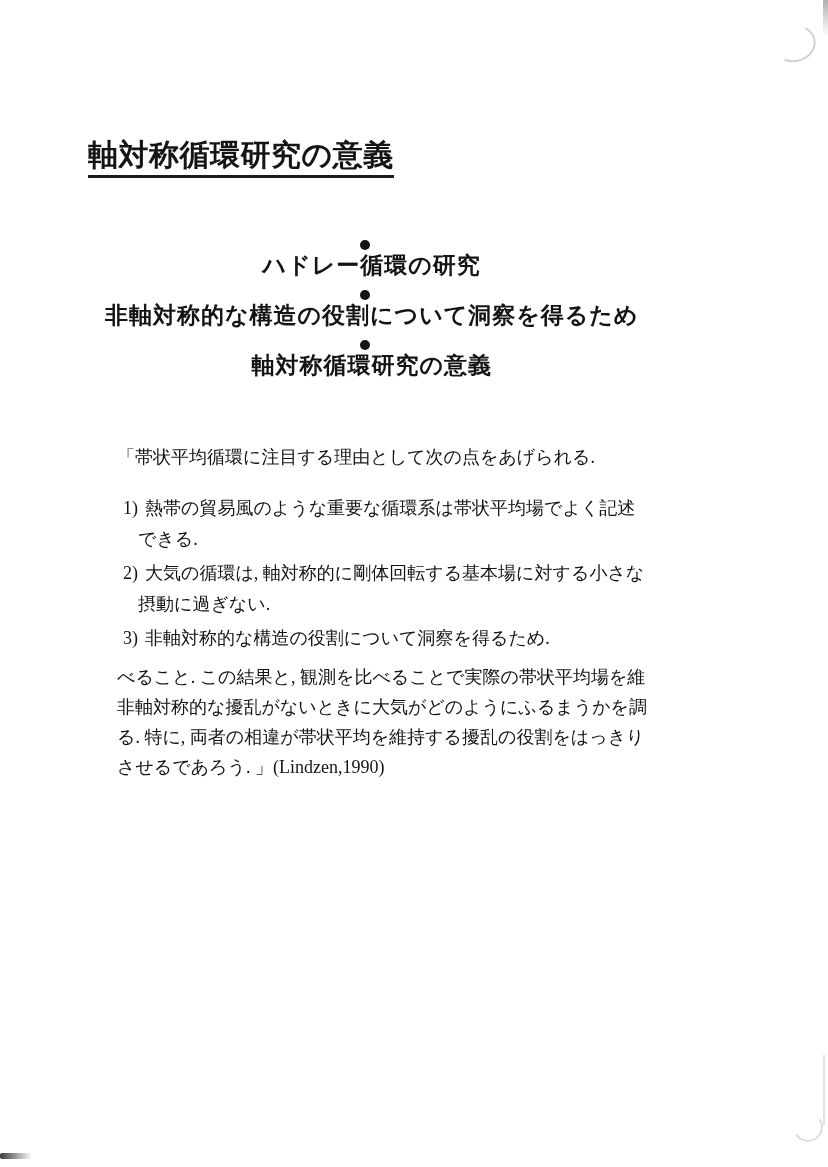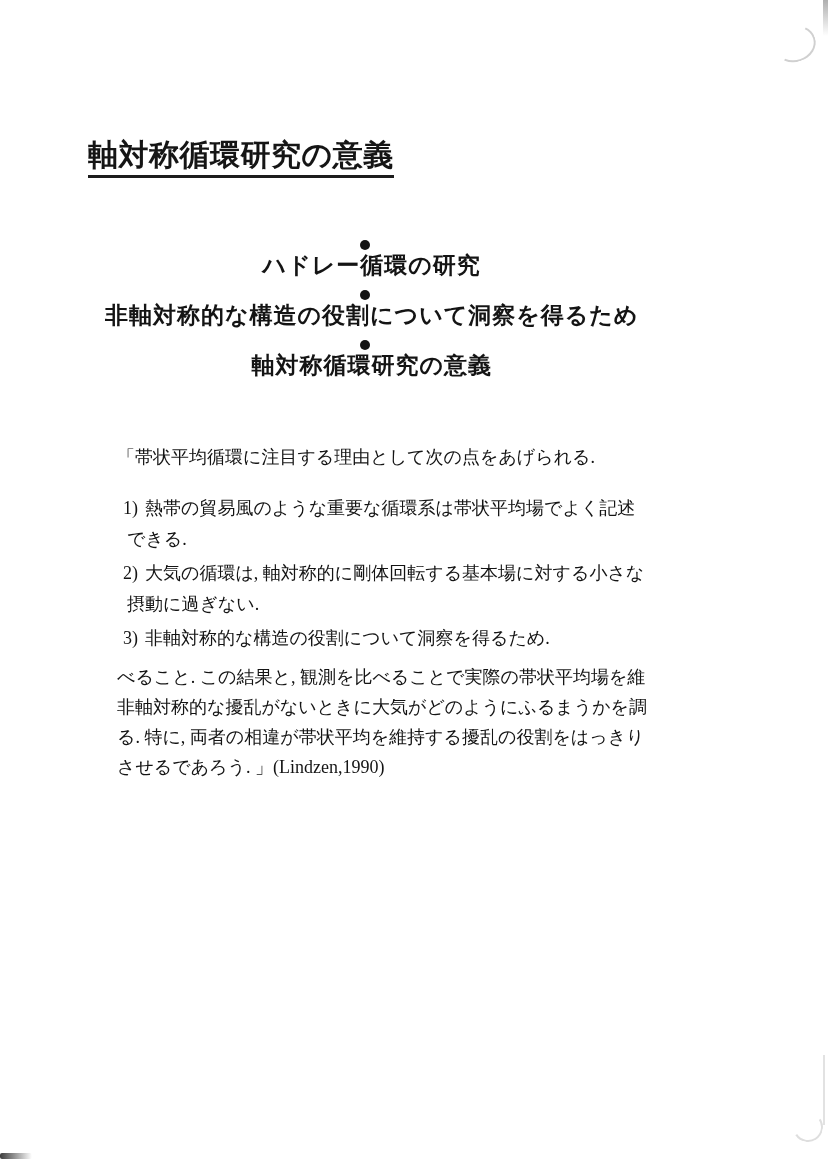--- a/index.html
+++ b/index.html
@@ -67,21 +67,21 @@
     color: #141414;
   }
   .qline {
     line-height: 31px;
     white-space: nowrap;
   }
   .quote-intro .qline { line-height: 28px; }
   .quote-items { margin-top: 22px; margin-left: 6px; }
   .quote-item { margin-bottom: 3px; }
   .qnum { display: inline-block; width: 22px; }
-  .qline.cont { margin-left: 4px; }
+  .qline.cont { margin-left: 15px; }
   .quote-para { margin-top: 8px; }
   .quote-para .qline { line-height: 30px; }
 
   
   .curl-top-right {
     position: absolute;
     left: 774px;
     top: 26px;
     width: 38px;
     height: 32px;

